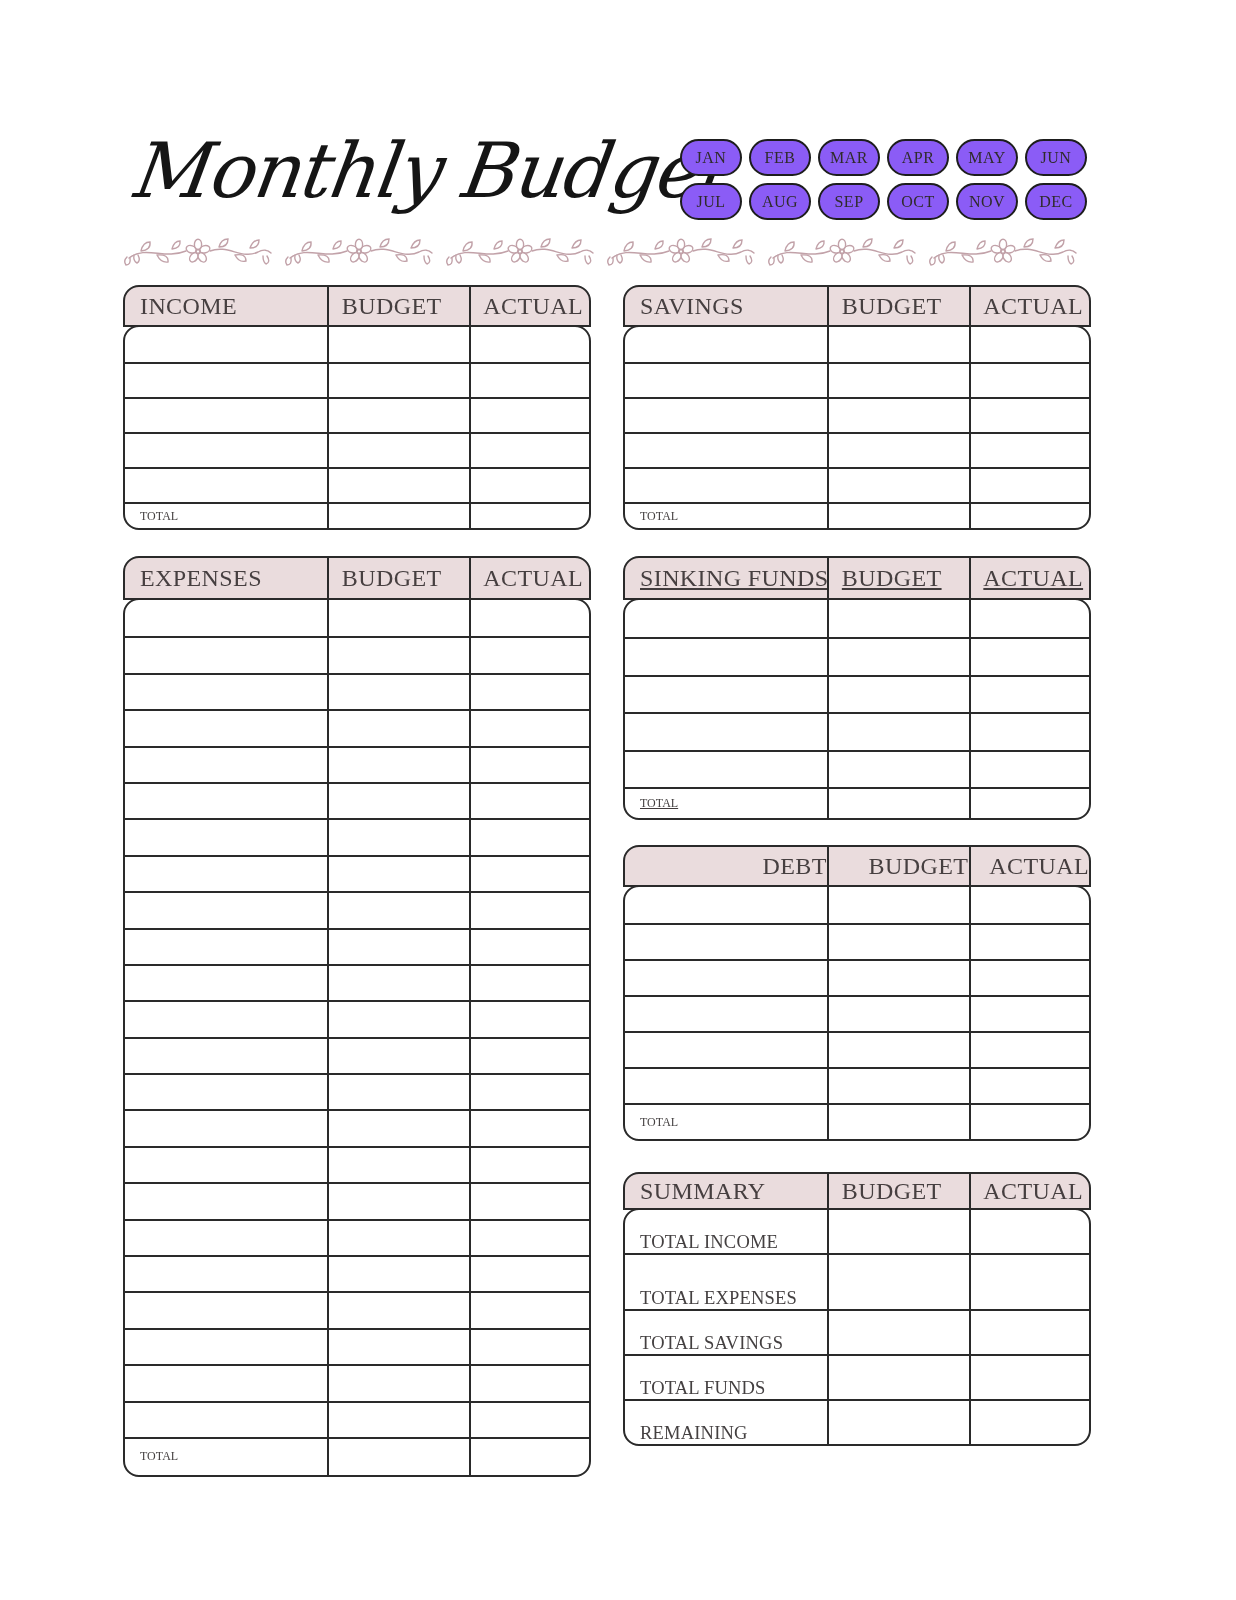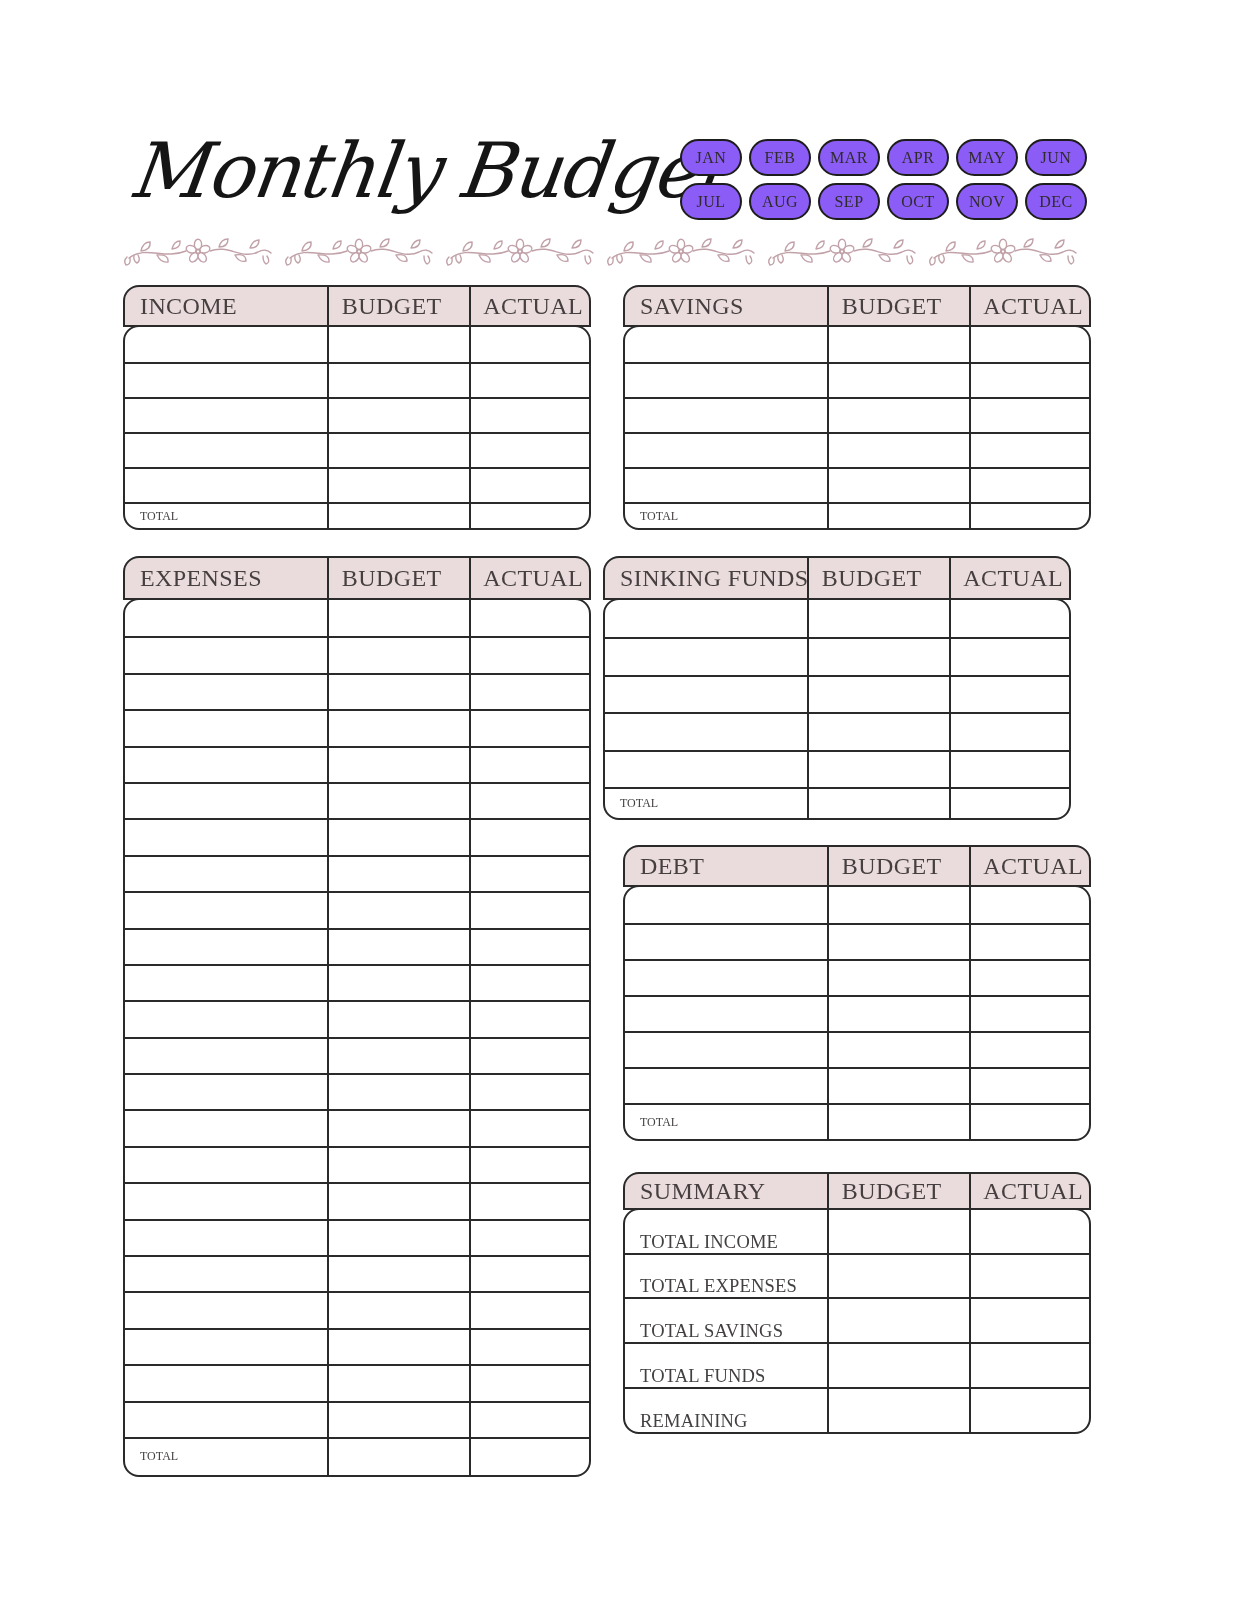--- a/index.html
+++ b/index.html
@@ -64,40 +64,40 @@
   .total-label{font-size:12px;padding-left:15px;color:#444041;}
   .vline{
     position:absolute;top:0;bottom:0;width:2px;background:var(--ink);z-index:2;
   }
   .v1{left:43.5%;}
   .v2{left:74%;}
   
   .t-income  {left:123px;top:285px;}
   .t-savings {left:623px;top:285px;}
   .t-expenses{left:123px;top:556px;}
-  .t-sinking {left:603px;top:556px;}
-  .t-debt    {left:623px;top:845px;}
+  .t-sinking {left:623px;top:556px;text-decoration:underline;}
+  .t-debt    {left:623px;top:845px;text-align:right;}
   .t-summary {left:623px;top:1172px;}
   .t-income  .thead,.t-savings .thead{height:42px;}
   .t-expenses .thead,.t-sinking .thead{height:44px;}
   .t-debt .thead{height:42px;}
   .t-summary .thead{height:38px;}
   .t-income  .rows > .trow,.t-savings .rows > .trow{height:35px;}
   .t-expenses .rows > .trow{height:36.4px;}
   .t-sinking .rows > .trow{height:37.4px;}
   .t-debt    .rows > .trow{height:36px;}
   .t-income  .total-row,.t-savings .total-row{height:26px;}
   .t-expenses .total-row{height:38px;}
   .t-sinking .total-row{height:31px;}
   .t-debt    .total-row{height:36px;}
   
   .srow{display:flex;align-items:flex-end;}
   .srow + .srow{border-top:2px solid var(--ink);}
   .srow:nth-child(1){height:43px;}
-  .srow:nth-child(2){height:44px;font-family:Liberation Serif, serif;}
+  .srow:nth-child(2){height:56px;font-family:Liberation Serif, serif;}
   .srow:nth-child(3){height:45px;}
   .srow:nth-child(4){height:45px;}
   .srow:nth-child(5){height:45px;}
   .srow:nth-child(6){height:43px;}
   .slabel{
     font-size:18.5px;color:#444041;padding-left:15px;padding-right:10px;
     width:43.5%;line-height:1.08;letter-spacing:.2px;
   }
 </style>
 </head>

